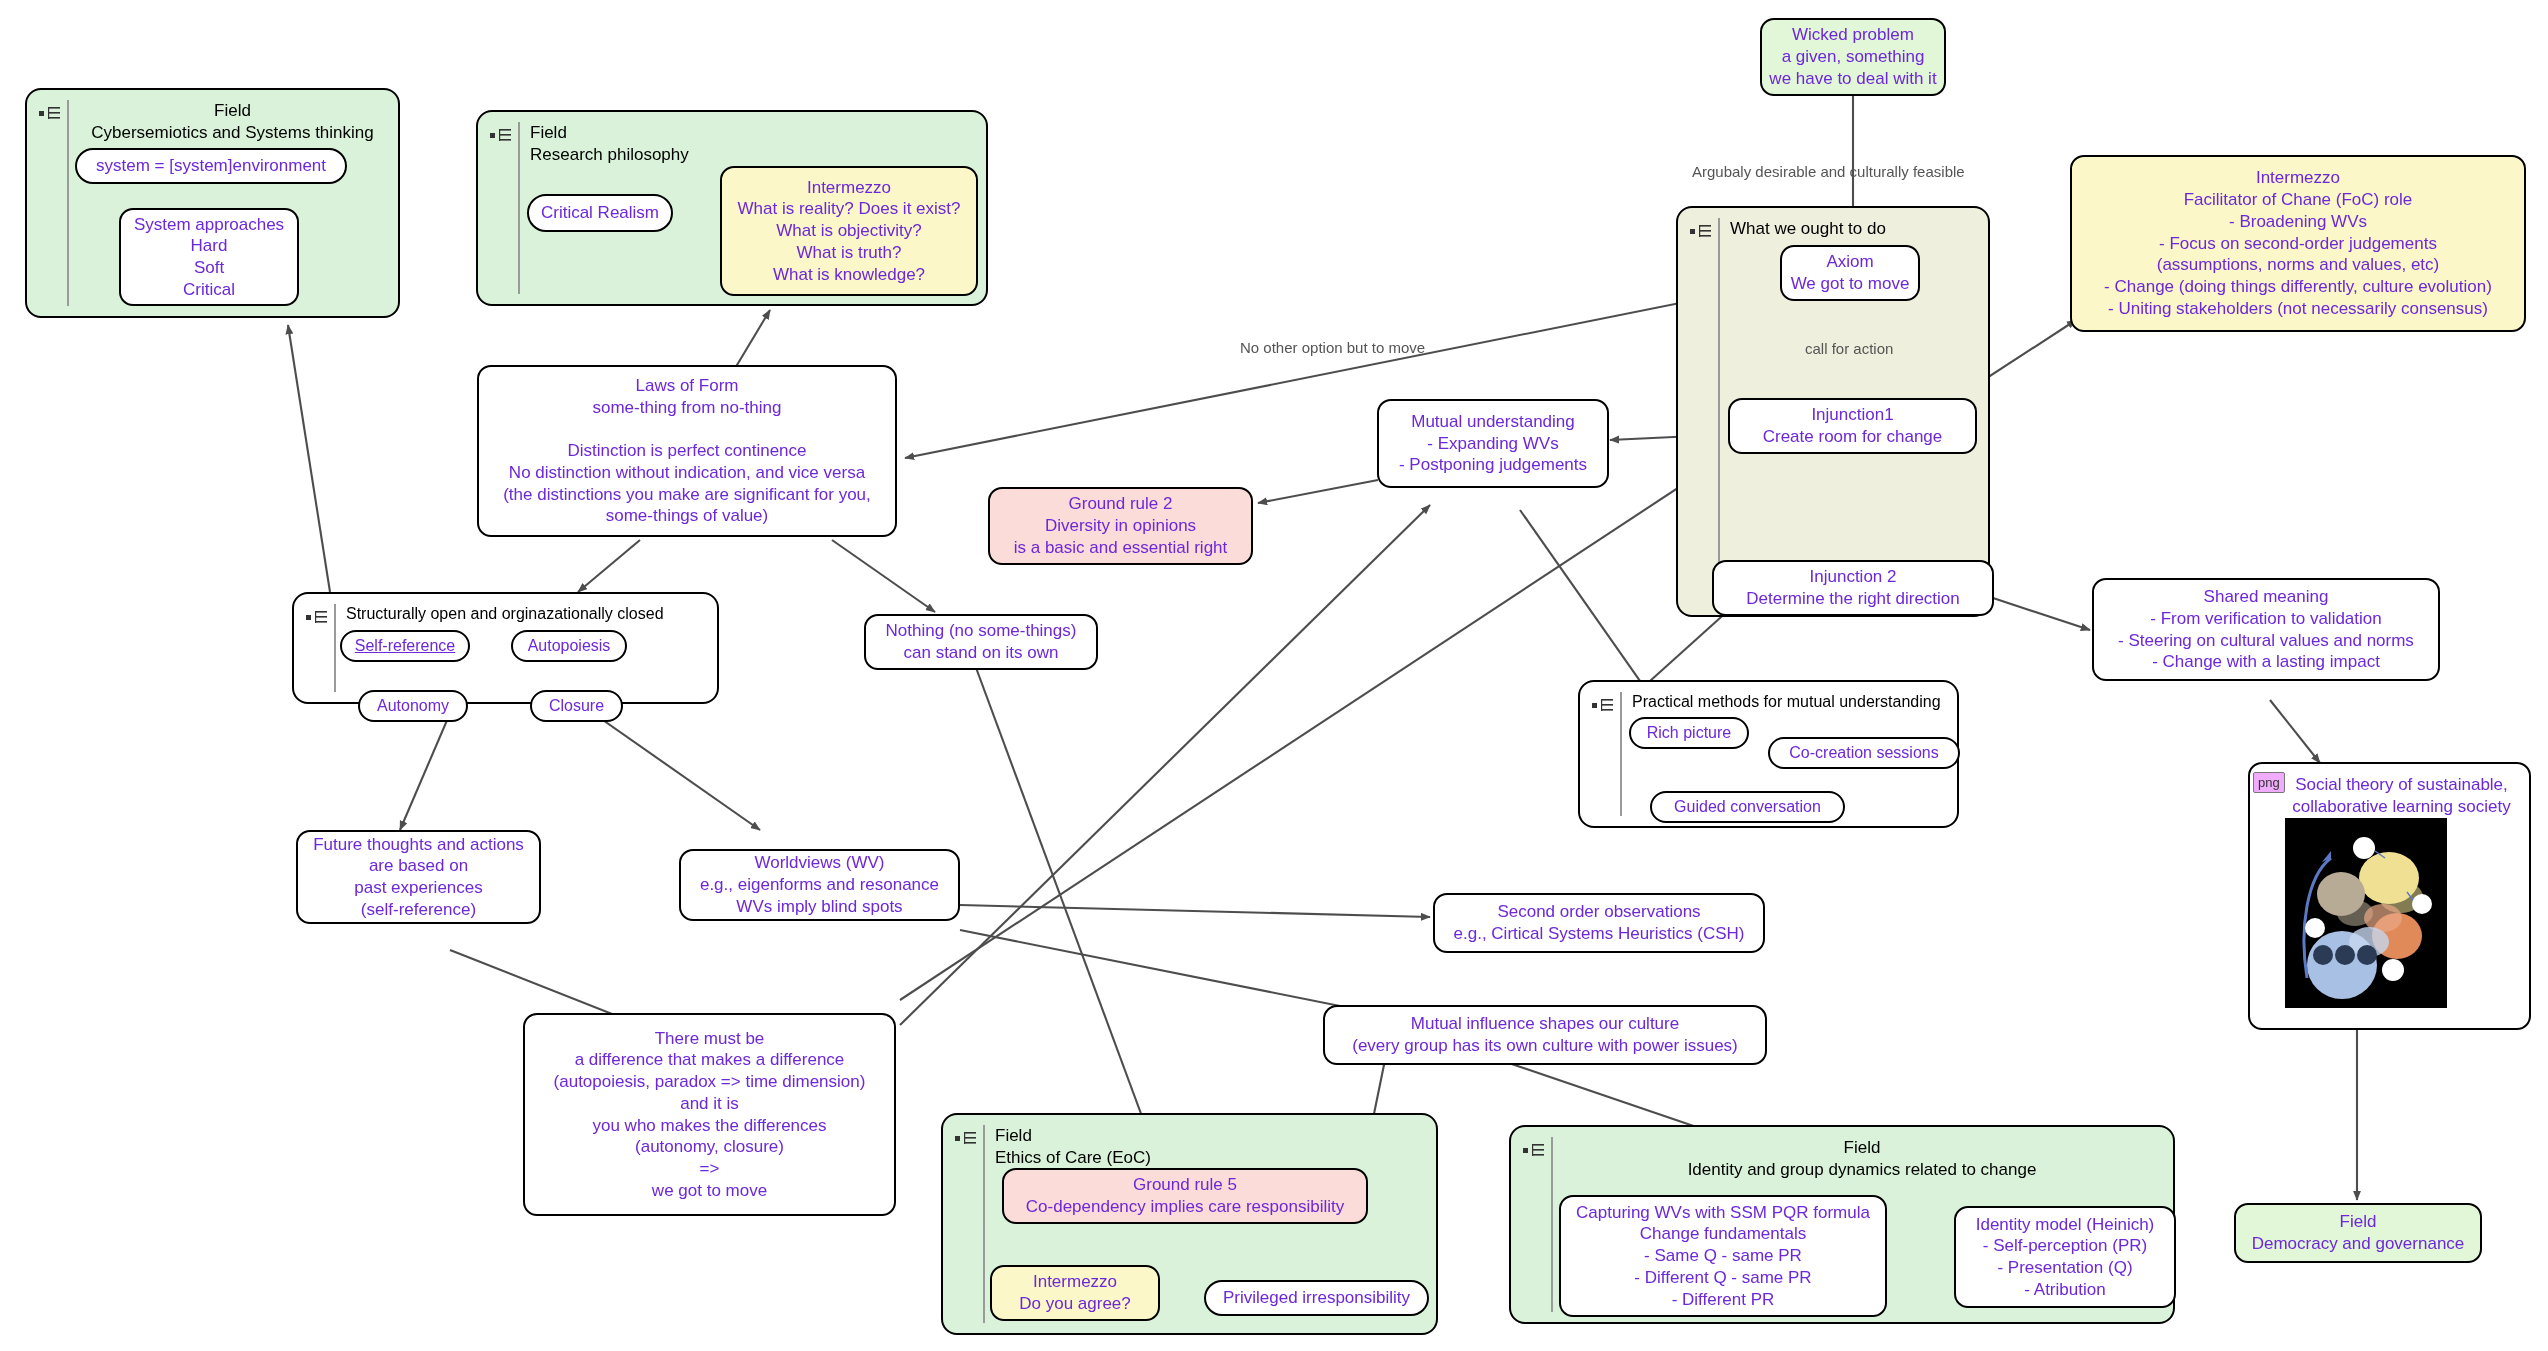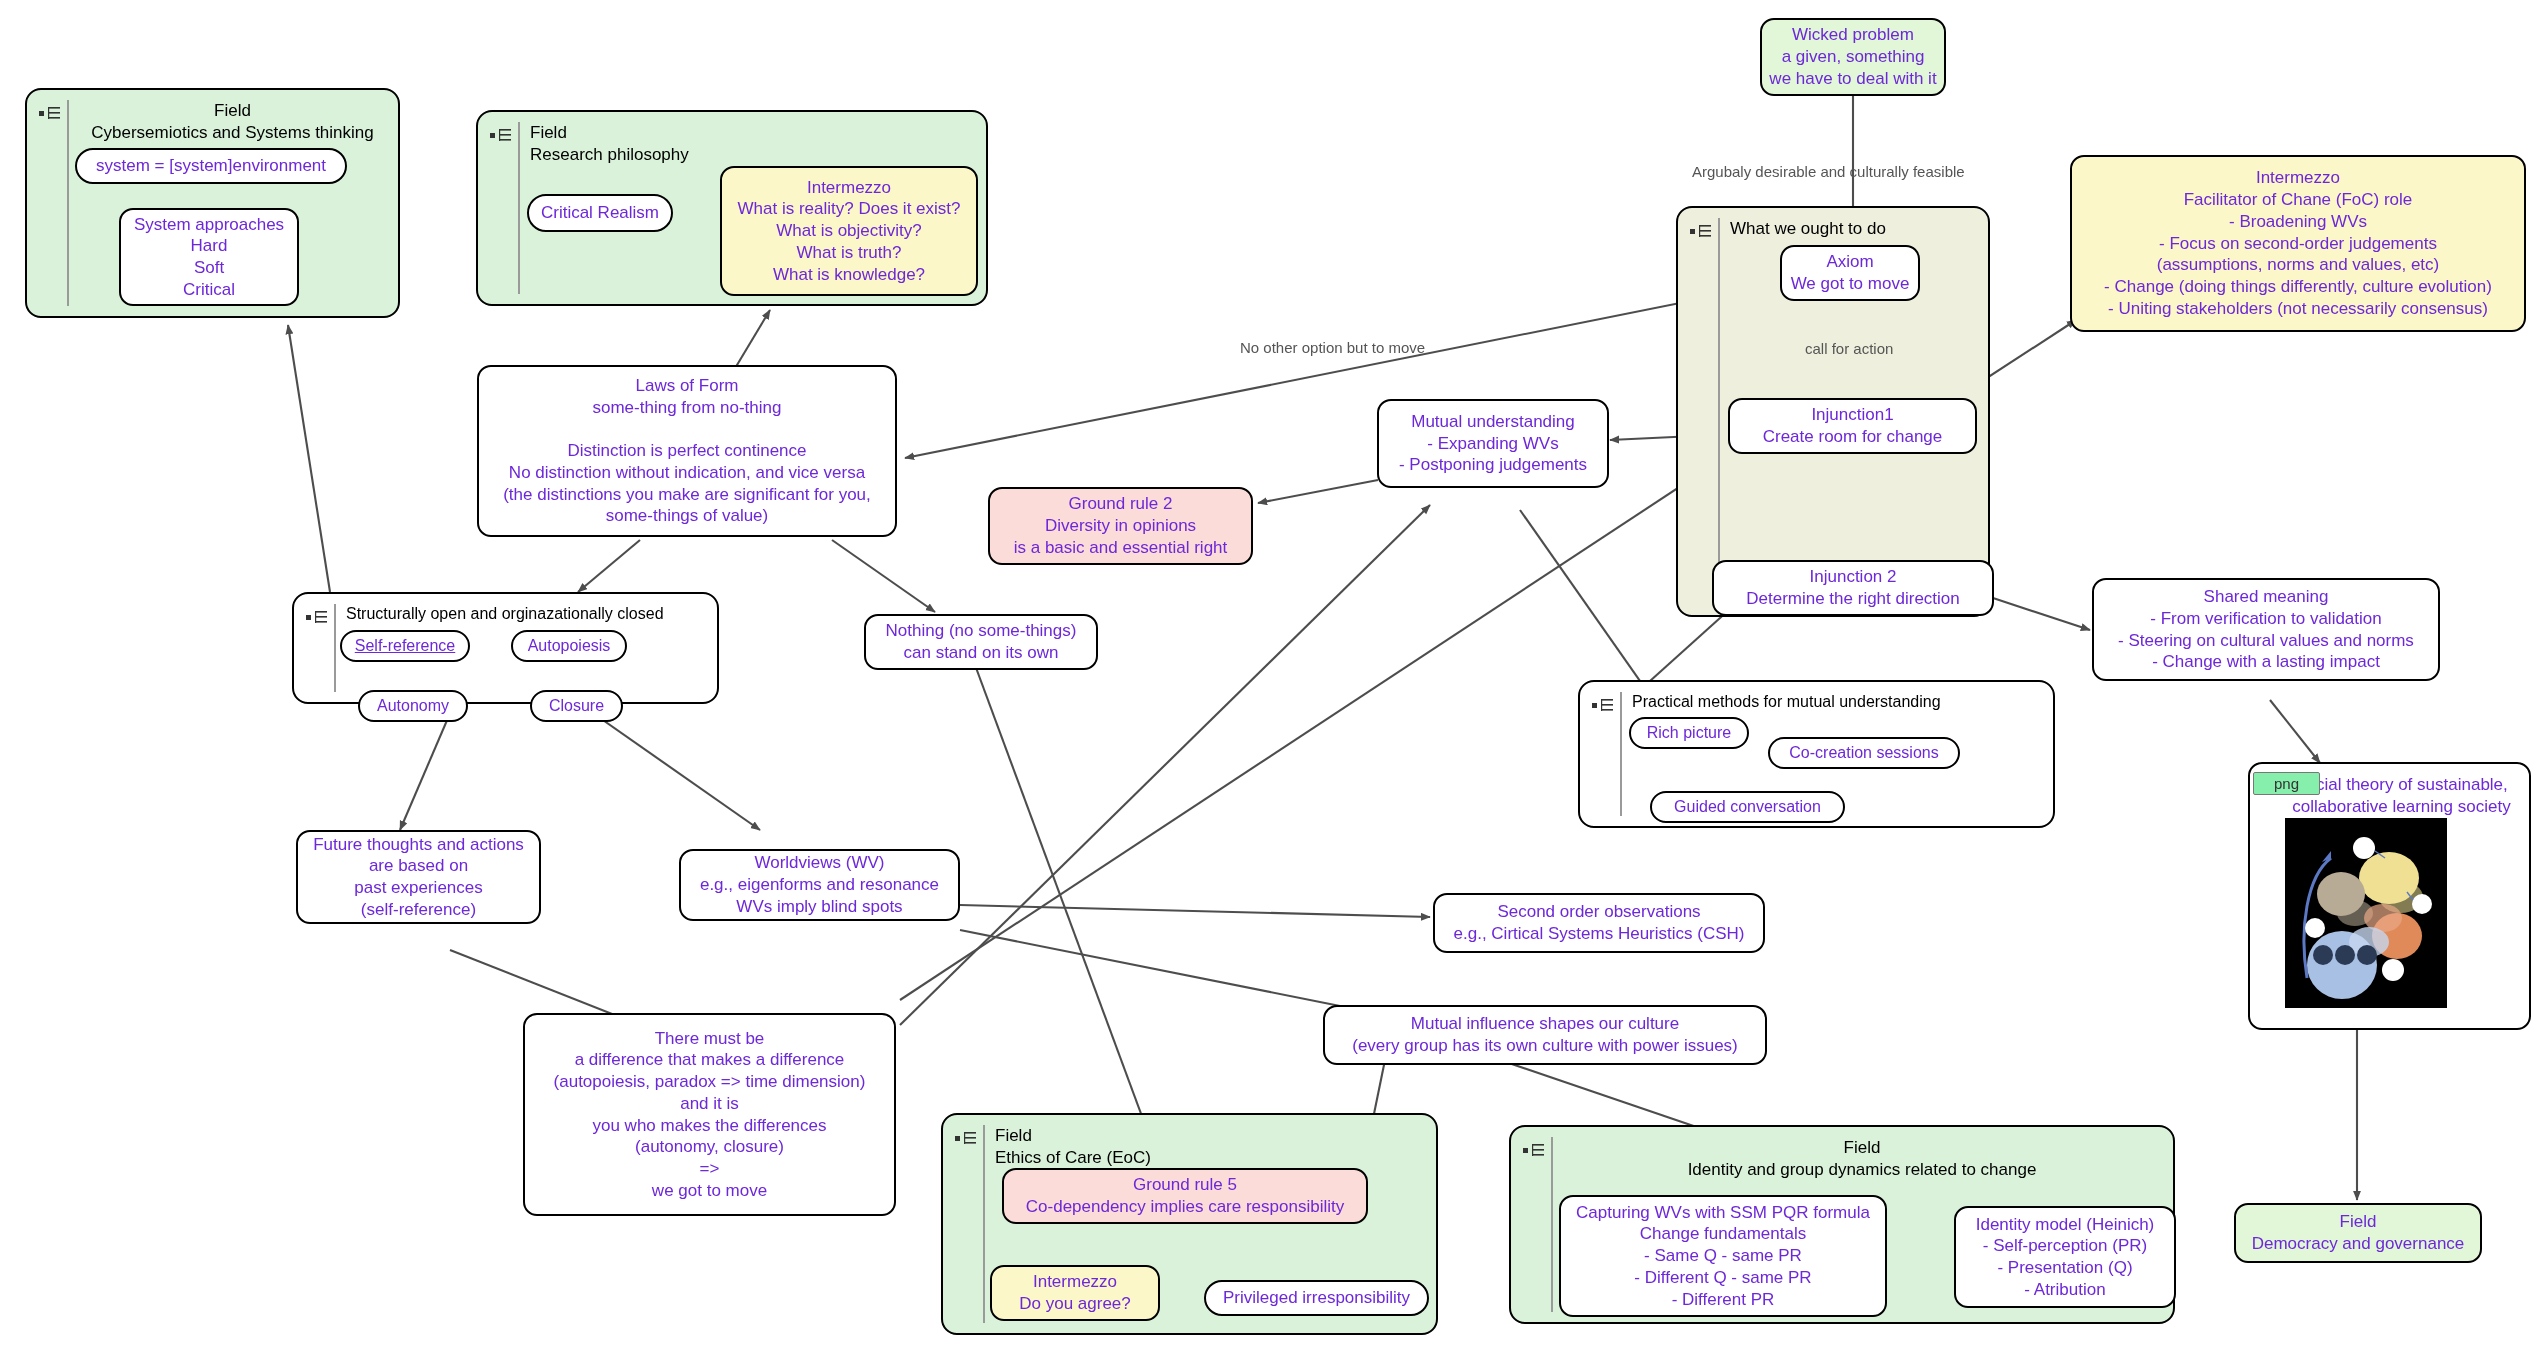--- a/index.html
+++ b/index.html
@@ -18,22 +18,22 @@
                line-height:1.28;white-space:pre-line;}
   .grp .gtitle.lefty{text-align:left;}
   .listicon{position:absolute;left:12px;top:16px;width:22px;height:16px;}
   .green{background:#e2f6d8;}
   .yellow{background:#fcf7c8;}
   .pink{background:#fbdcd8;}
   .white{background:#ffffff;}
   .plain{border:2px solid #000;}
   .elbl{position:absolute;color:#555;font-size:15px;white-space:nowrap;z-index:4;}
   .imgbox{position:absolute;background:#000;z-index:4;}
-  .pngtag{position:absolute;border:1px solid #777;background:#86efac;color:#333;
-          font-size:15px;line-height:1;padding:3px 20px;z-index:5;border-radius:2px;} .f16{font-size:16px;} .f17{font-size:17px;}
+  .pngtag{position:absolute;border:1px solid #777;background:#f0abfc;color:#333;
+          font-size:13px;line-height:1;padding:3px 4px;z-index:5;border-radius:2px;} .f16{font-size:16px;} .f17{font-size:17px;}
 </style>
 </head>
 <body>
 
 <div id="canvas">
 
   <svg id="edges" viewBox="0 0 2548 1351">
     <defs>
       <marker id="ah" markerWidth="11" markerHeight="11" refX="9.2" refY="4" orient="auto" markerUnits="userSpaceOnUse">
         <path d="M0,0 L10,4 L0,8 z" fill="#4d4d4d"></path>
@@ -236,21 +236,21 @@
 can stand on its own</span>
   </div>
 
   <div class="node white f17" style="left:2092px;top:578px;width:348px;height:103px;">
     <span style="white-space:pre-line;">Shared meaning
 - From verification to validation
 - Steering on cultural values and norms
 - Change with a lasting impact</span>
   </div>
 
-  <div class="grp white plain" style="left:1578px;top:680px;width:477px;height:148px;background:#ffffff;">
+  <div class="grp white plain" style="left:1578px;top:680px;width:381px;height:148px;background:#ffffff;">
     <div class="gbar"></div>
     <svg class="listicon" viewBox="0 0 22 16">
       <rect x="0" y="5" width="5" height="5" fill="#333"></rect>
       <rect x="10" y="1" width="11" height="1.6" fill="#333"></rect>
       <rect x="10" y="6" width="11" height="1.6" fill="#333"></rect>
       <rect x="10" y="11" width="11" height="1.6" fill="#333"></rect>
       <rect x="9" y="1" width="1.2" height="12" fill="#333"></rect>
     </svg>
     <div class="gtitle f16 lefty" style="left:52px;width:350px;">Practical methods for mutual understanding</div>
   </div>

